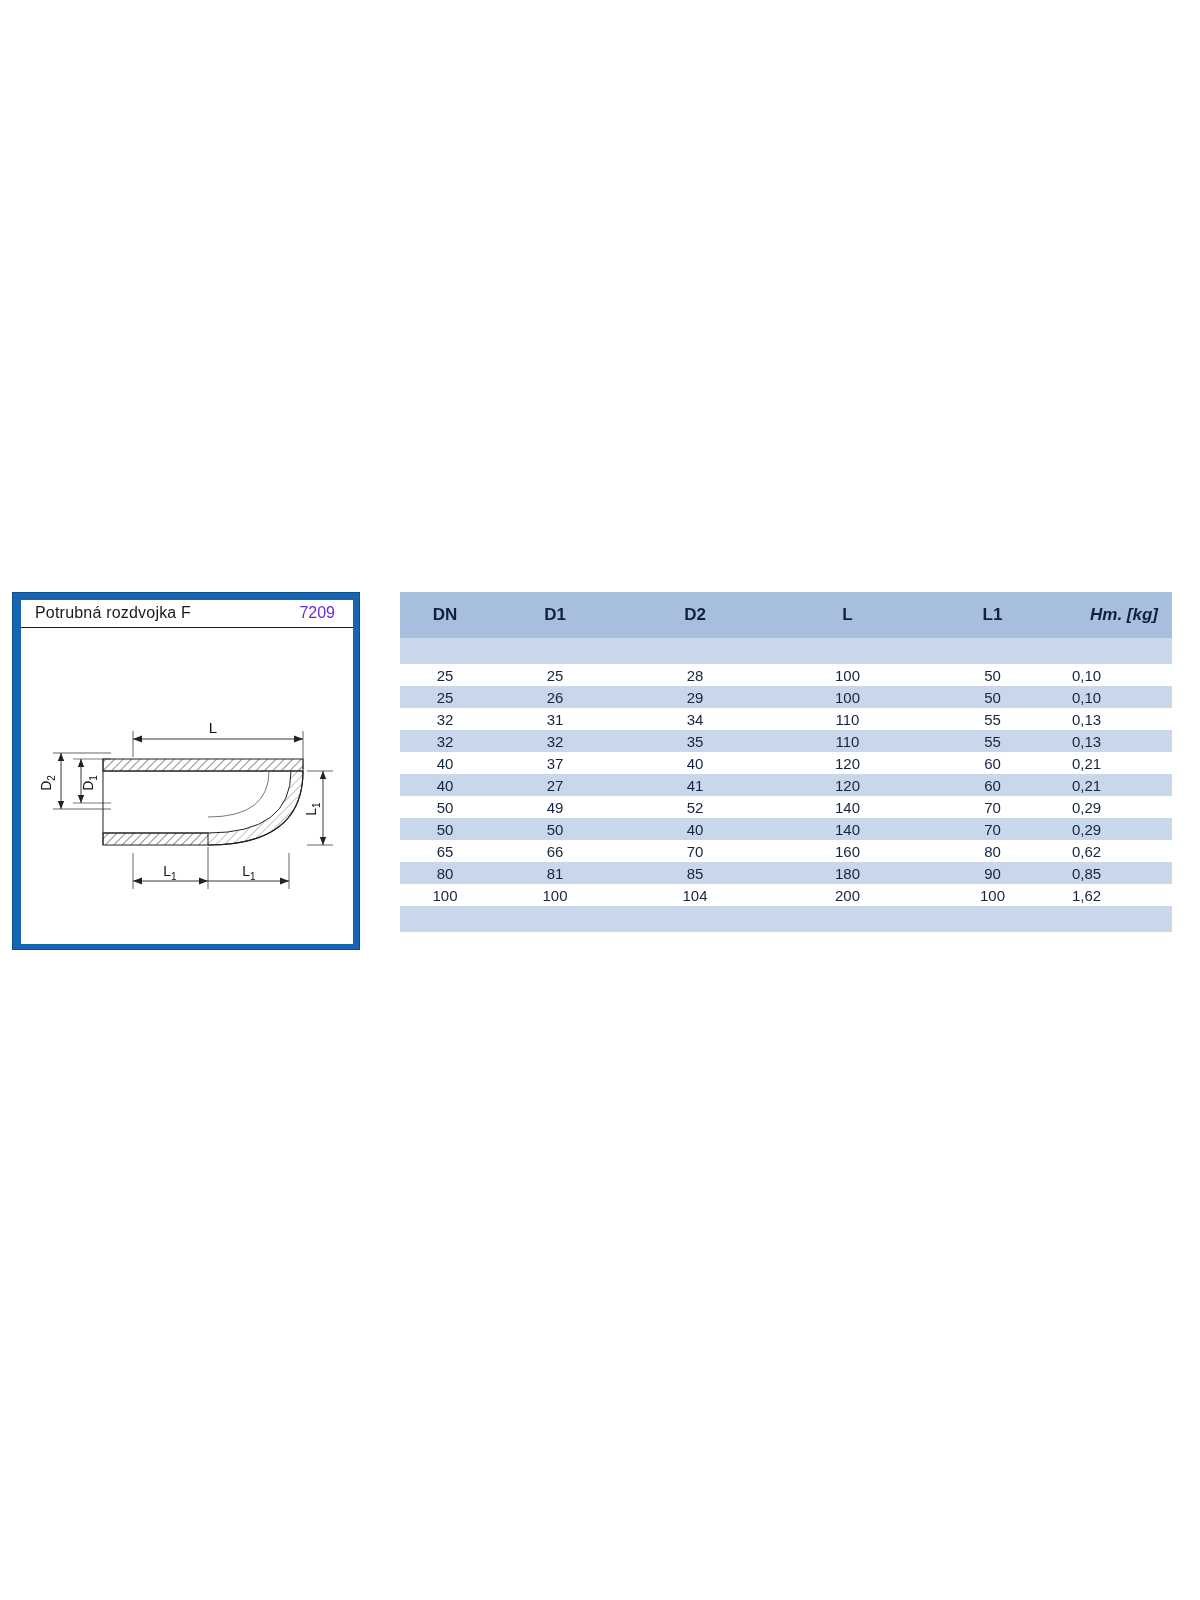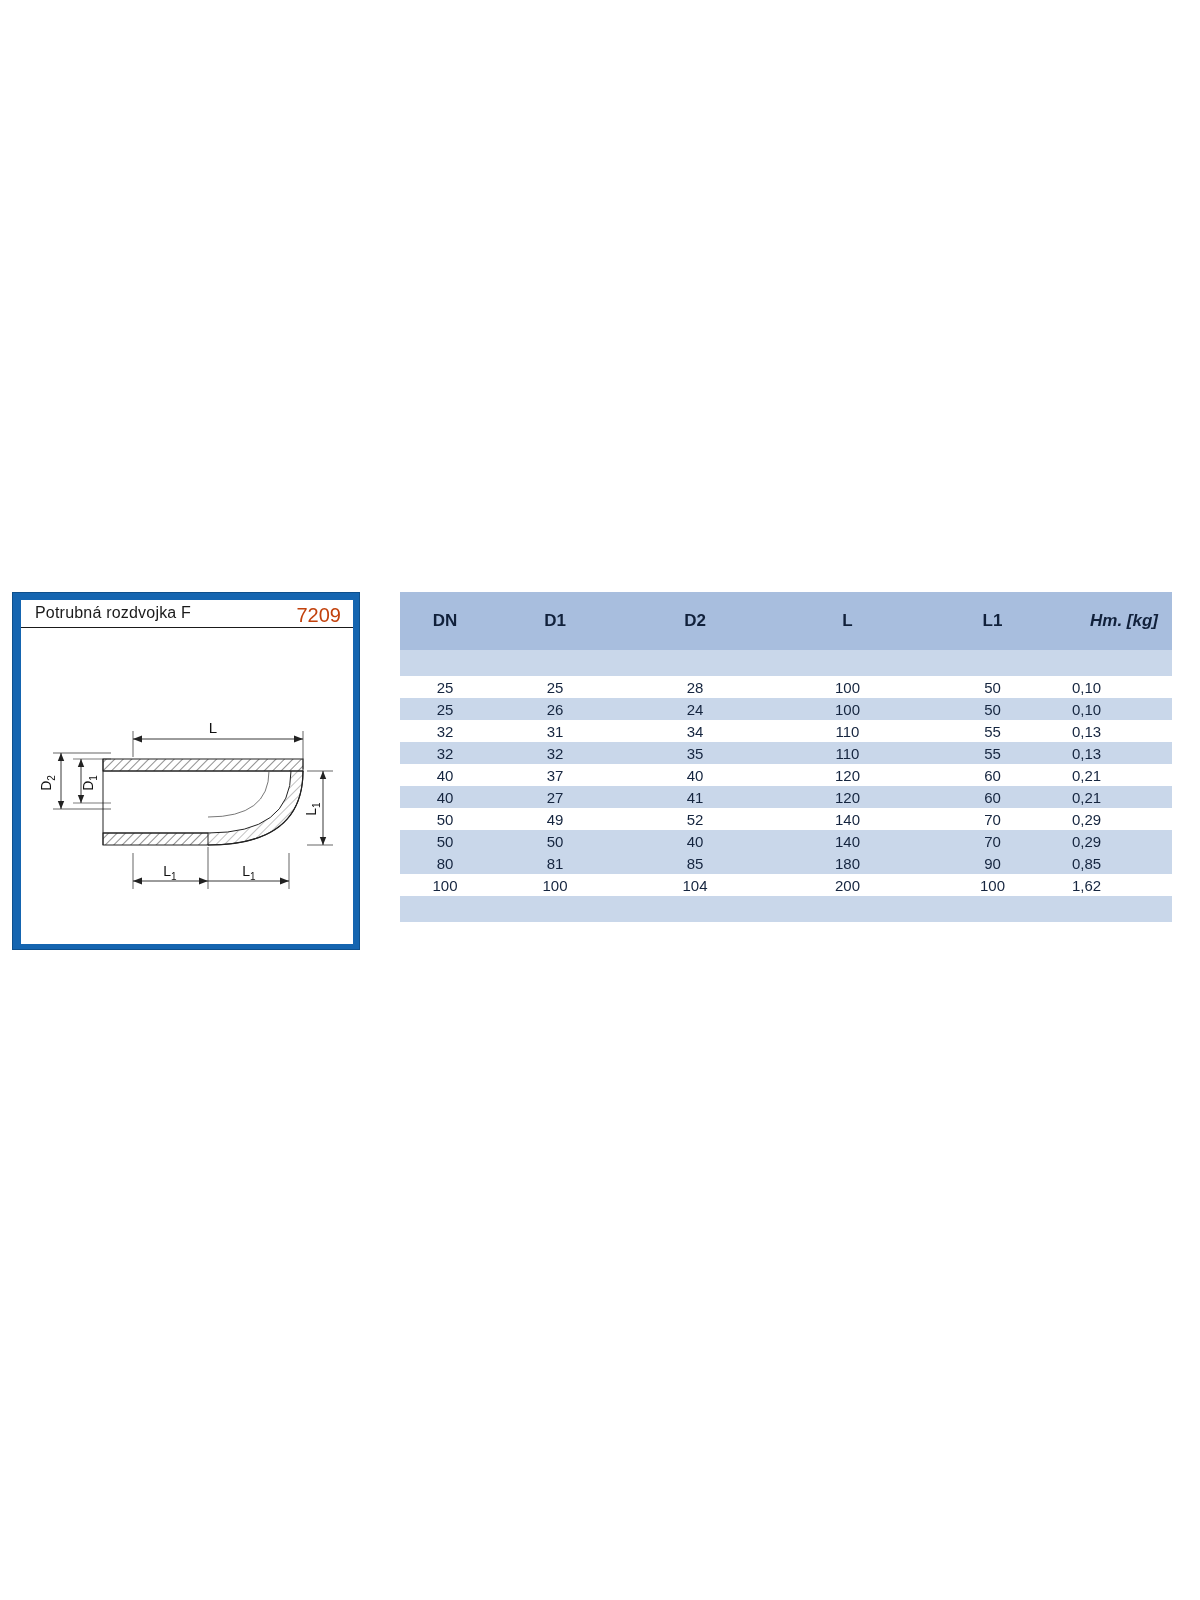--- a/index.html
+++ b/index.html
@@ -51,24 +51,24 @@
     position: absolute;
     left: 14px;
     top: 4px;
     font-size: 16px;
     color: #1a1a1a;
     letter-spacing: 0.2px;
     white-space: nowrap;
   }
   .card-title-code {
     position: absolute;
-    right: 12px;
+    right: 18px;
     top: 4px;
-    font-size: 20px;
-    color: #c2410c;
+    font-size: 16px;
+    color: #6d28d9;
   }
   .card-sub-row {
     position: absolute;
     left: 0;
     top: 28px;
     width: 332px;
     height: 26px;
     box-sizing: border-box;
     border-bottom: 3px solid #1565b0;
   }
@@ -99,21 +99,21 @@
   table.spec {
     border-collapse: collapse;
     width: 772px;
     table-layout: fixed;
   }
   table.spec th {
     background: #a8bede;
     color: #11213b;
     font-size: 17px;
     font-weight: bold;
-    height: 58px;
+    height: 46px;
     padding: 0 28px;
     text-align: center;
   }
   table.spec th.num { text-align: center; }
   table.spec tr.spacer td {
     background: #c9d7ea;
     height: 26px;
     padding: 0;
   }
   table.spec tr.foot td {
@@ -245,21 +245,21 @@
           <td>25</td>
           <td>25</td>
           <td>28</td>
           <td>100</td>
           <td>50</td>
           <td class="last">0,10</td>
         </tr>
         <tr class="even">
           <td>25</td>
           <td>26</td>
-          <td>24</td>
+          <td>29</td>
           <td>100</td>
           <td>50</td>
           <td class="last">0,10</td>
         </tr>
         <tr class="odd">
           <td>32</td>
           <td>31</td>
           <td>34</td>
           <td>110</td>
           <td>55</td>
@@ -298,20 +298,28 @@
           <td class="last">0,29</td>
         </tr>
         <tr class="even">
           <td>50</td>
           <td>50</td>
           <td>40</td>
           <td>140</td>
           <td>70</td>
           <td class="last">0,29</td>
         </tr>
+        <tr class="odd">
+          <td>65</td>
+          <td>66</td>
+          <td>70</td>
+          <td>160</td>
+          <td>80</td>
+          <td class="last">0,62</td>
+        </tr>
         <tr class="even">
           <td>80</td>
           <td>81</td>
           <td>85</td>
           <td>180</td>
           <td>90</td>
           <td class="last">0,85</td>
         </tr>
         <tr class="odd">
           <td>100</td>

